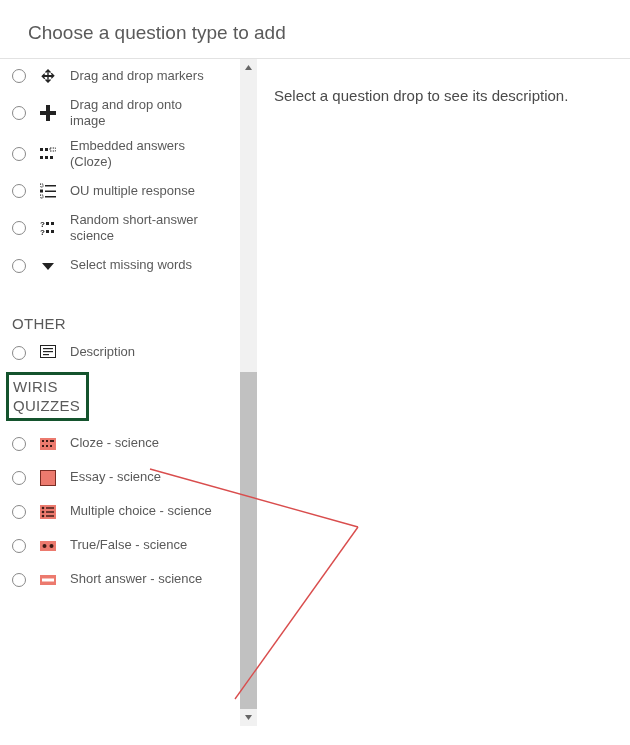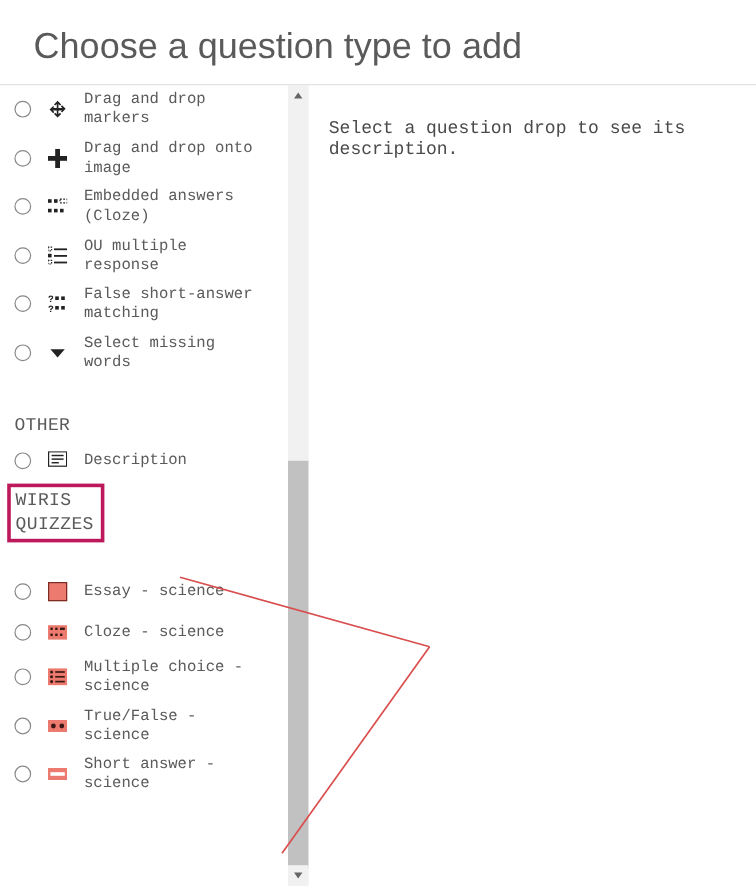--- a/index.html
+++ b/index.html
@@ -8,34 +8,33 @@
     font-family: "Segoe UI", Arial, sans-serif;
     font-size: 13px;
     color: #4a4a4a;
     width: 630px;
     height: 745px;
     background: #fff;
     position: relative;
     overflow: hidden;
   }
   .title {
-    font-size: 30px;
+    font-size: 19px;
     color: #5a5a5a;
     font-weight: 400;
     padding: 22px 4px 14px 28px;
   }
   .rule {
     border-top: 1px solid #e2e2e2;
     margin: 0 0 0 0;
   }
   .cols {
     display: flex;
     height: calc(745px - 78px);
     position: relative;
-    font-family: Liberation Mono, monospace;
   }
   .left {
     width: 240px;
     padding: 0 0 0 0;
     position: relative;
   }
   .scrollbar {
     position: absolute;
     left: 240px;
     top: 0;
@@ -100,23 +99,23 @@
   }
   .section-h {
     font-size: 15px;
     color: #5a5a5a;
     padding: 8px 0 4px 12px;
     letter-spacing: 0.3px;
     margin-top: 24px;
   }
   .wiris-box {
     display: inline-block;
-    border: 3px solid #be185d;
+    border: 3px solid #14532d;
     padding: 2px 6px 2px 4px;
-    margin: 2px 0 24px 6px;
+    margin: 2px 0 6px 6px;
     line-height: 1.3;
     font-size: 15px;
     color: #5a5a5a;
     letter-spacing: 0.3px;
   }
   .salmon-b { background:#ec7a6e; border:1px solid #7a2d24; }
   .icon svg { display:block; }
 
   
   .ann {
@@ -201,21 +200,21 @@
             <g fill="#222">
               <text x="0" y="7" font-size="8" font-weight="bold">?</text>
               <rect x="6" y="2" width="3" height="3"></rect>
               <rect x="11" y="2" width="3" height="3"></rect>
               <text x="0" y="15" font-size="8" font-weight="bold">?</text>
               <rect x="6" y="10" width="3" height="3"></rect>
               <rect x="11" y="10" width="3" height="3"></rect>
             </g>
           </svg>
       </span>
-      <span class="label">False short-answer matching</span>
+      <span class="label">Random short-answer science</span>
     </div>
 
     <div class="row">
       <span class="radio"></span>
       <span class="icon">
         <svg width="14" height="14">
             <g fill="#222">
               <path d="M1 4 L7 11 L13 4 Z"></path>
             </g>
           </svg>
@@ -236,46 +235,46 @@
           </svg>
       </span>
       <span class="label">Description</span>
     </div>
 
     <div>
       <div class="wiris-box">
         <div>WIRIS</div>
         <div>QUIZZES</div>
       </div>
-    </div>
-
-    <div class="row">
-      <span class="radio"></span>
-      <span class="icon salmon-b"></span>
-      <span class="label">Essay - science</span>
     </div>
 
     <div class="row">
       <span class="radio"></span>
       <span class="icon">
         <svg width="16" height="16">
             <rect x="0" y="2" width="16" height="12" fill="#ec7a6e"></rect>
             <g fill="#3b1a15">
               <rect x="2" y="4" width="2" height="2"></rect>
               <rect x="6" y="4" width="2" height="2"></rect>
               <rect x="10" y="4" width="4" height="2"></rect>
               <rect x="2" y="9" width="2" height="2"></rect>
               <rect x="6" y="9" width="2" height="2"></rect>
               <rect x="10" y="9" width="2" height="2"></rect>
             </g>
           </svg>
       </span>
       <span class="label">Cloze - science</span>
     </div>
 
+    <div class="row">
+      <span class="radio"></span>
+      <span class="icon salmon-b"></span>
+      <span class="label">Essay - science</span>
+    </div>
+
 
     <div class="row">
       <span class="radio"></span>
       <span class="icon">
         <svg width="16" height="16">
             <rect x="0" y="1" width="16" height="14" fill="#ec7a6e"></rect>
             <g fill="#3b1a15">
               <circle cx="3" cy="4" r="1.3"></circle>
               <rect x="6" y="3.3" width="8" height="1.4"></rect>
               <circle cx="3" cy="8" r="1.3"></circle>

